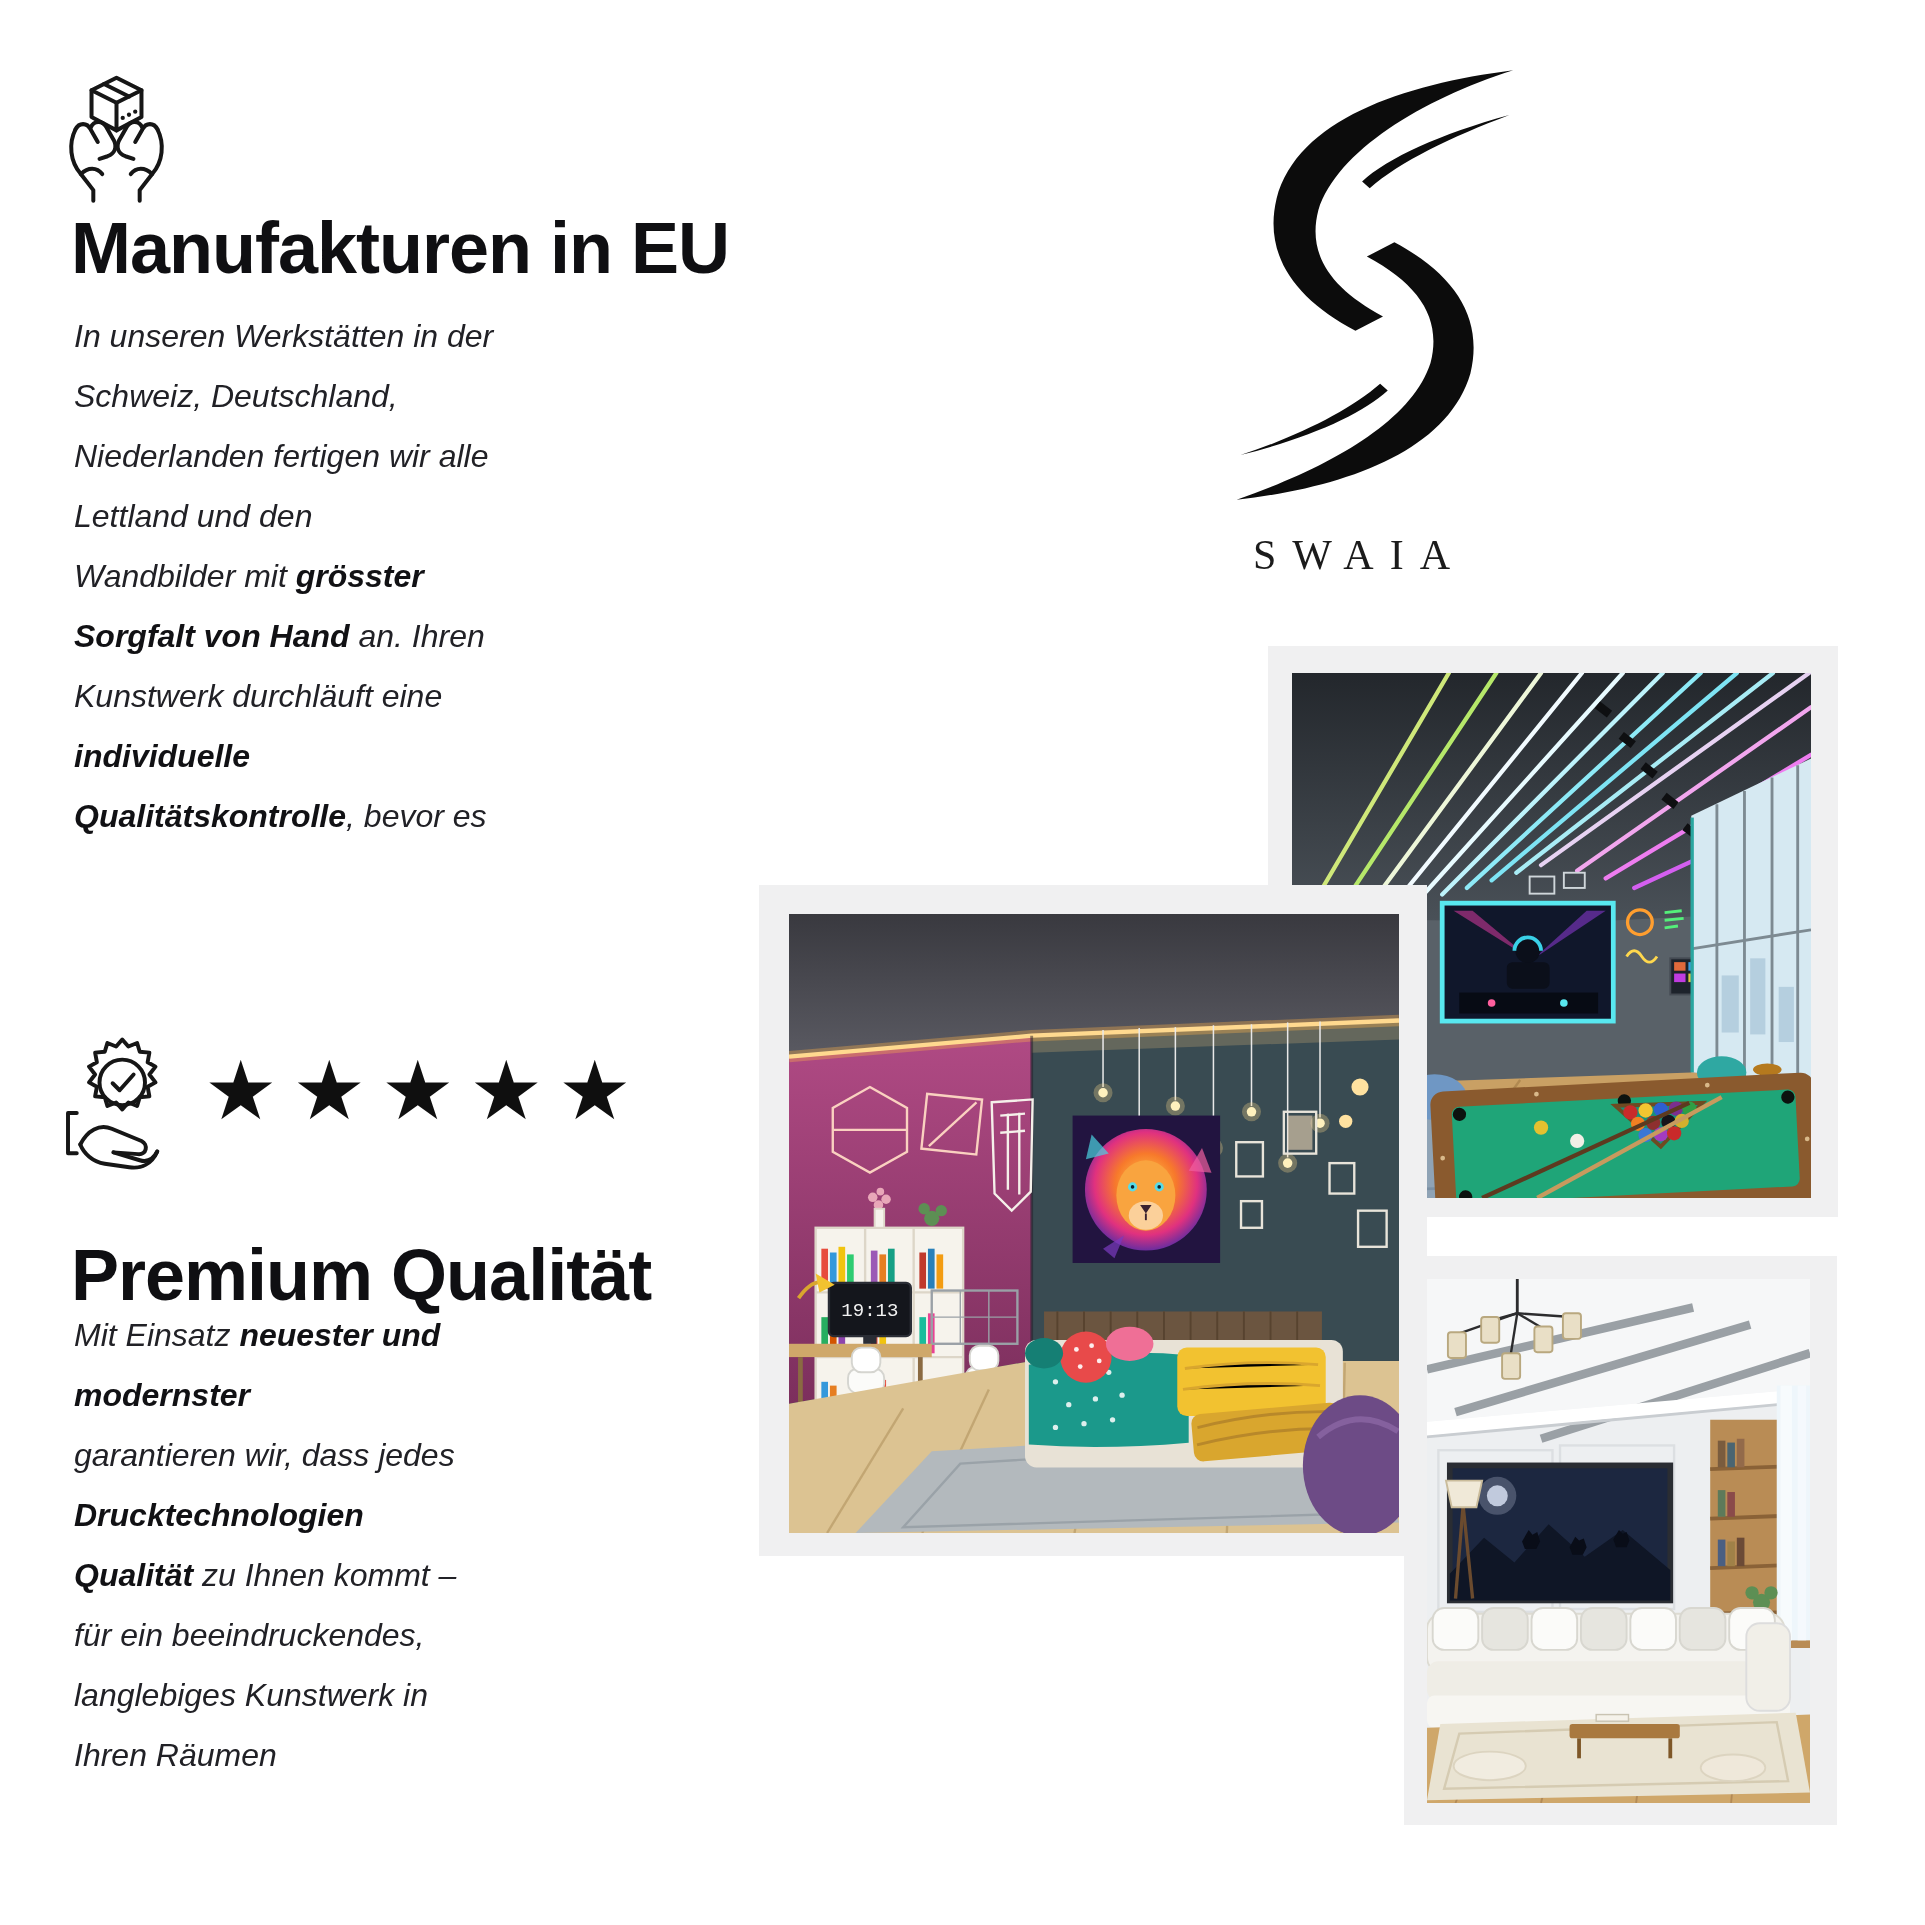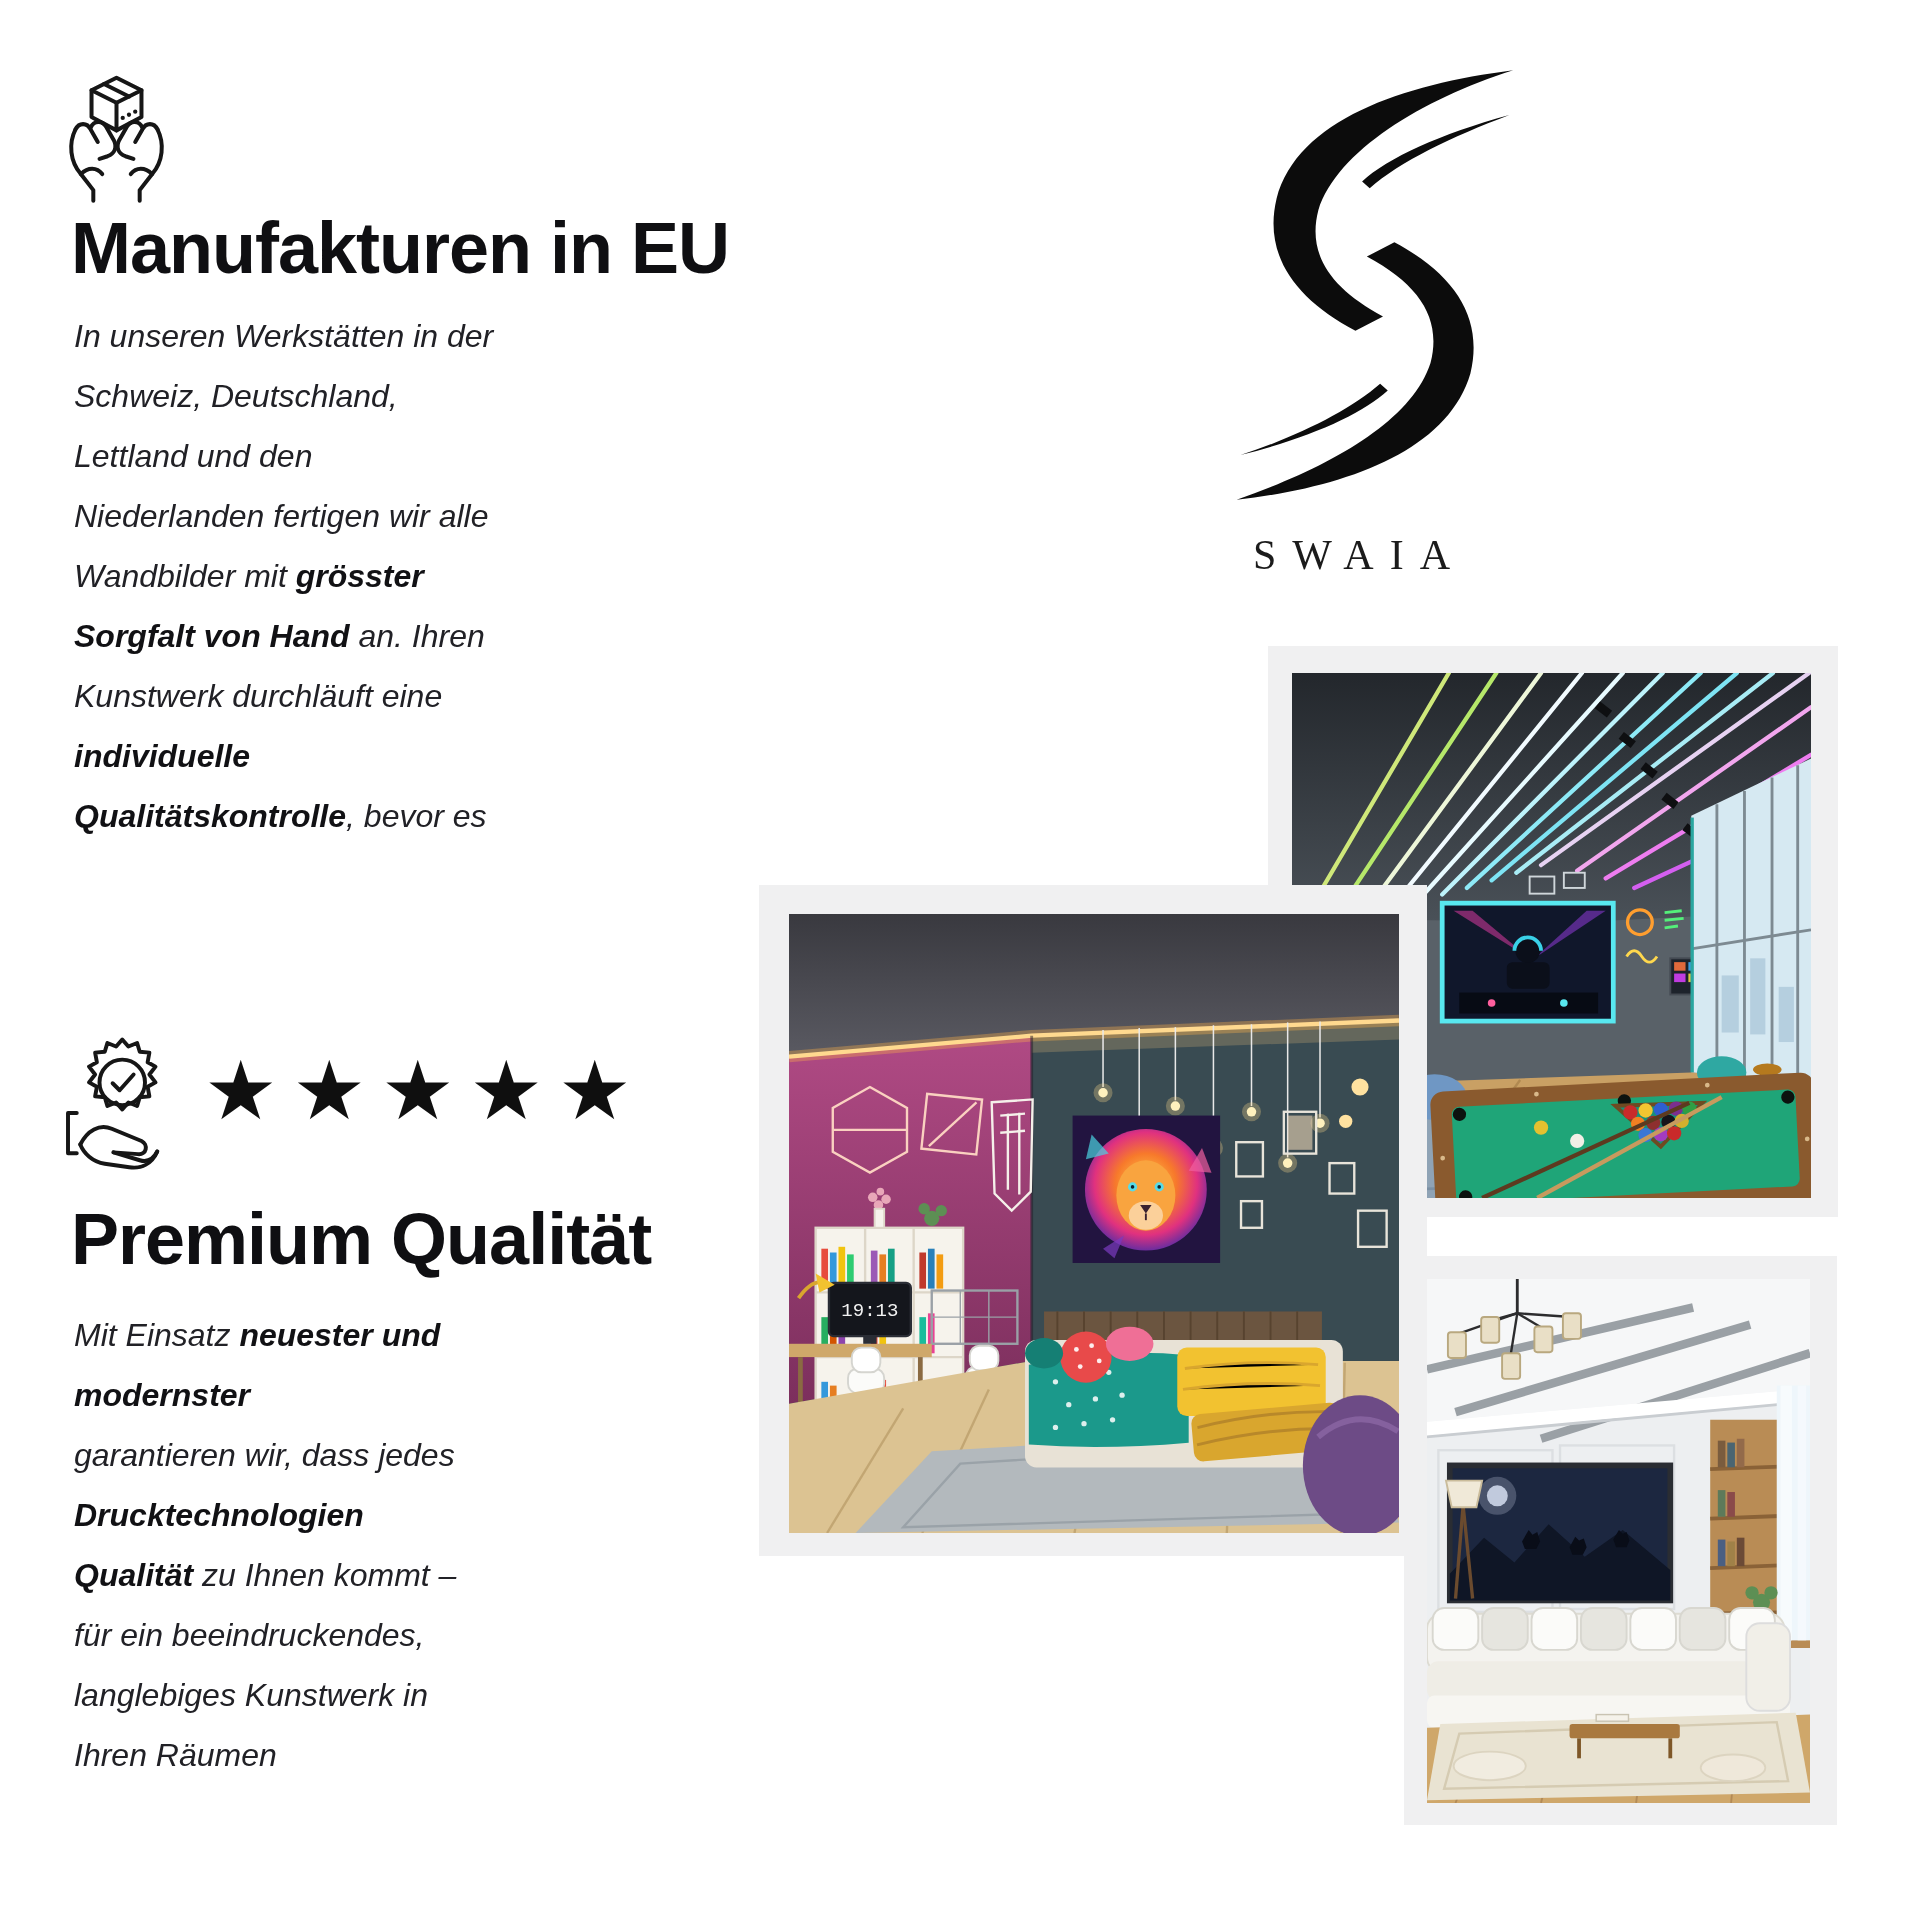--- a/index.html
+++ b/index.html
@@ -48,22 +48,22 @@
         <path d="M100 116 C92 108 82 108 76 116"></path>
       </g>
     </svg>
   </div>
 
   <h1 class="h abs" style="left:71px;top:211px;">Manufakturen in EU</h1>
 
   <div class="para abs" style="left:74px;top:306px;width:609px;">
       <div class="pline"><span>In unseren Werkstätten in der</span></div>
       <div class="pline"><span>Schweiz, Deutschland,</span></div>
+      <div class="pline"><span>Niederlanden fertigen wir alle</span></div>
       <div class="pline"><span>Lettland und den</span></div>
-      <div class="pline"><span>Niederlanden fertigen wir alle</span></div>
       <div class="pline"><span>Wandbilder mit </span><span class="b">grösster</span></div>
       <div class="pline"><span class="b">Sorgfalt von Hand</span><span> an. Ihren</span></div>
       <div class="pline"><span>Kunstwerk durchläuft eine</span></div>
       <div class="pline"><span class="b">individuelle</span></div>
       <div class="pline"><span class="b">Qualitätskontrolle</span><span>, bevor es</span></div>
     </div>
 
   <div class="abs" style="left:61px;top:1031px;width:112px;height:143px;">
     <svg viewBox="0 0 128 160" width="112" height="143">
       <g class="lineicon">
@@ -73,21 +73,21 @@
         <path d="M8 92 L18 92 M8 92 L8 138 L18 138"></path>
         <path d="M22 128 C30 112 44 104 58 110 L92 124 C100 128 98 140 88 139 L60 137"></path>
         <path d="M60 137 L90 146 C100 149 106 144 110 136"></path>
         <path d="M22 128 C26 138 36 148 50 150 L78 154 C92 156 104 150 110 136"></path>
       </g>
     </svg>
   </div>
 
   <div class="stars abs" style="left:204px;top:1050px;"><span>★</span><span>★</span><span>★</span><span>★</span><span>★</span></div>
 
-  <h1 class="h abs" style="left:71px;top:1202px;">Premium Qualität</h1>
+  <h1 class="h abs" style="left:71px;top:1238px;">Premium Qualität</h1>
 
   <div class="para abs" style="left:74px;top:1305px;width:609px;">
       <div class="pline"><span>Mit Einsatz </span><span class="b">neuester und</span></div>
       <div class="pline"><span class="b">modernster</span></div>
       <div class="pline"><span>garantieren wir, dass jedes</span></div>
       <div class="pline"><span class="b">Drucktechnologien</span></div>
       <div class="pline"><span class="b">Qualität</span><span> zu Ihnen kommt –</span></div>
       <div class="pline"><span>für ein beeindruckendes,</span></div>
       <div class="pline"><span>langlebiges Kunstwerk in</span></div>
       <div class="pline"><span>Ihren Räumen</span></div>

